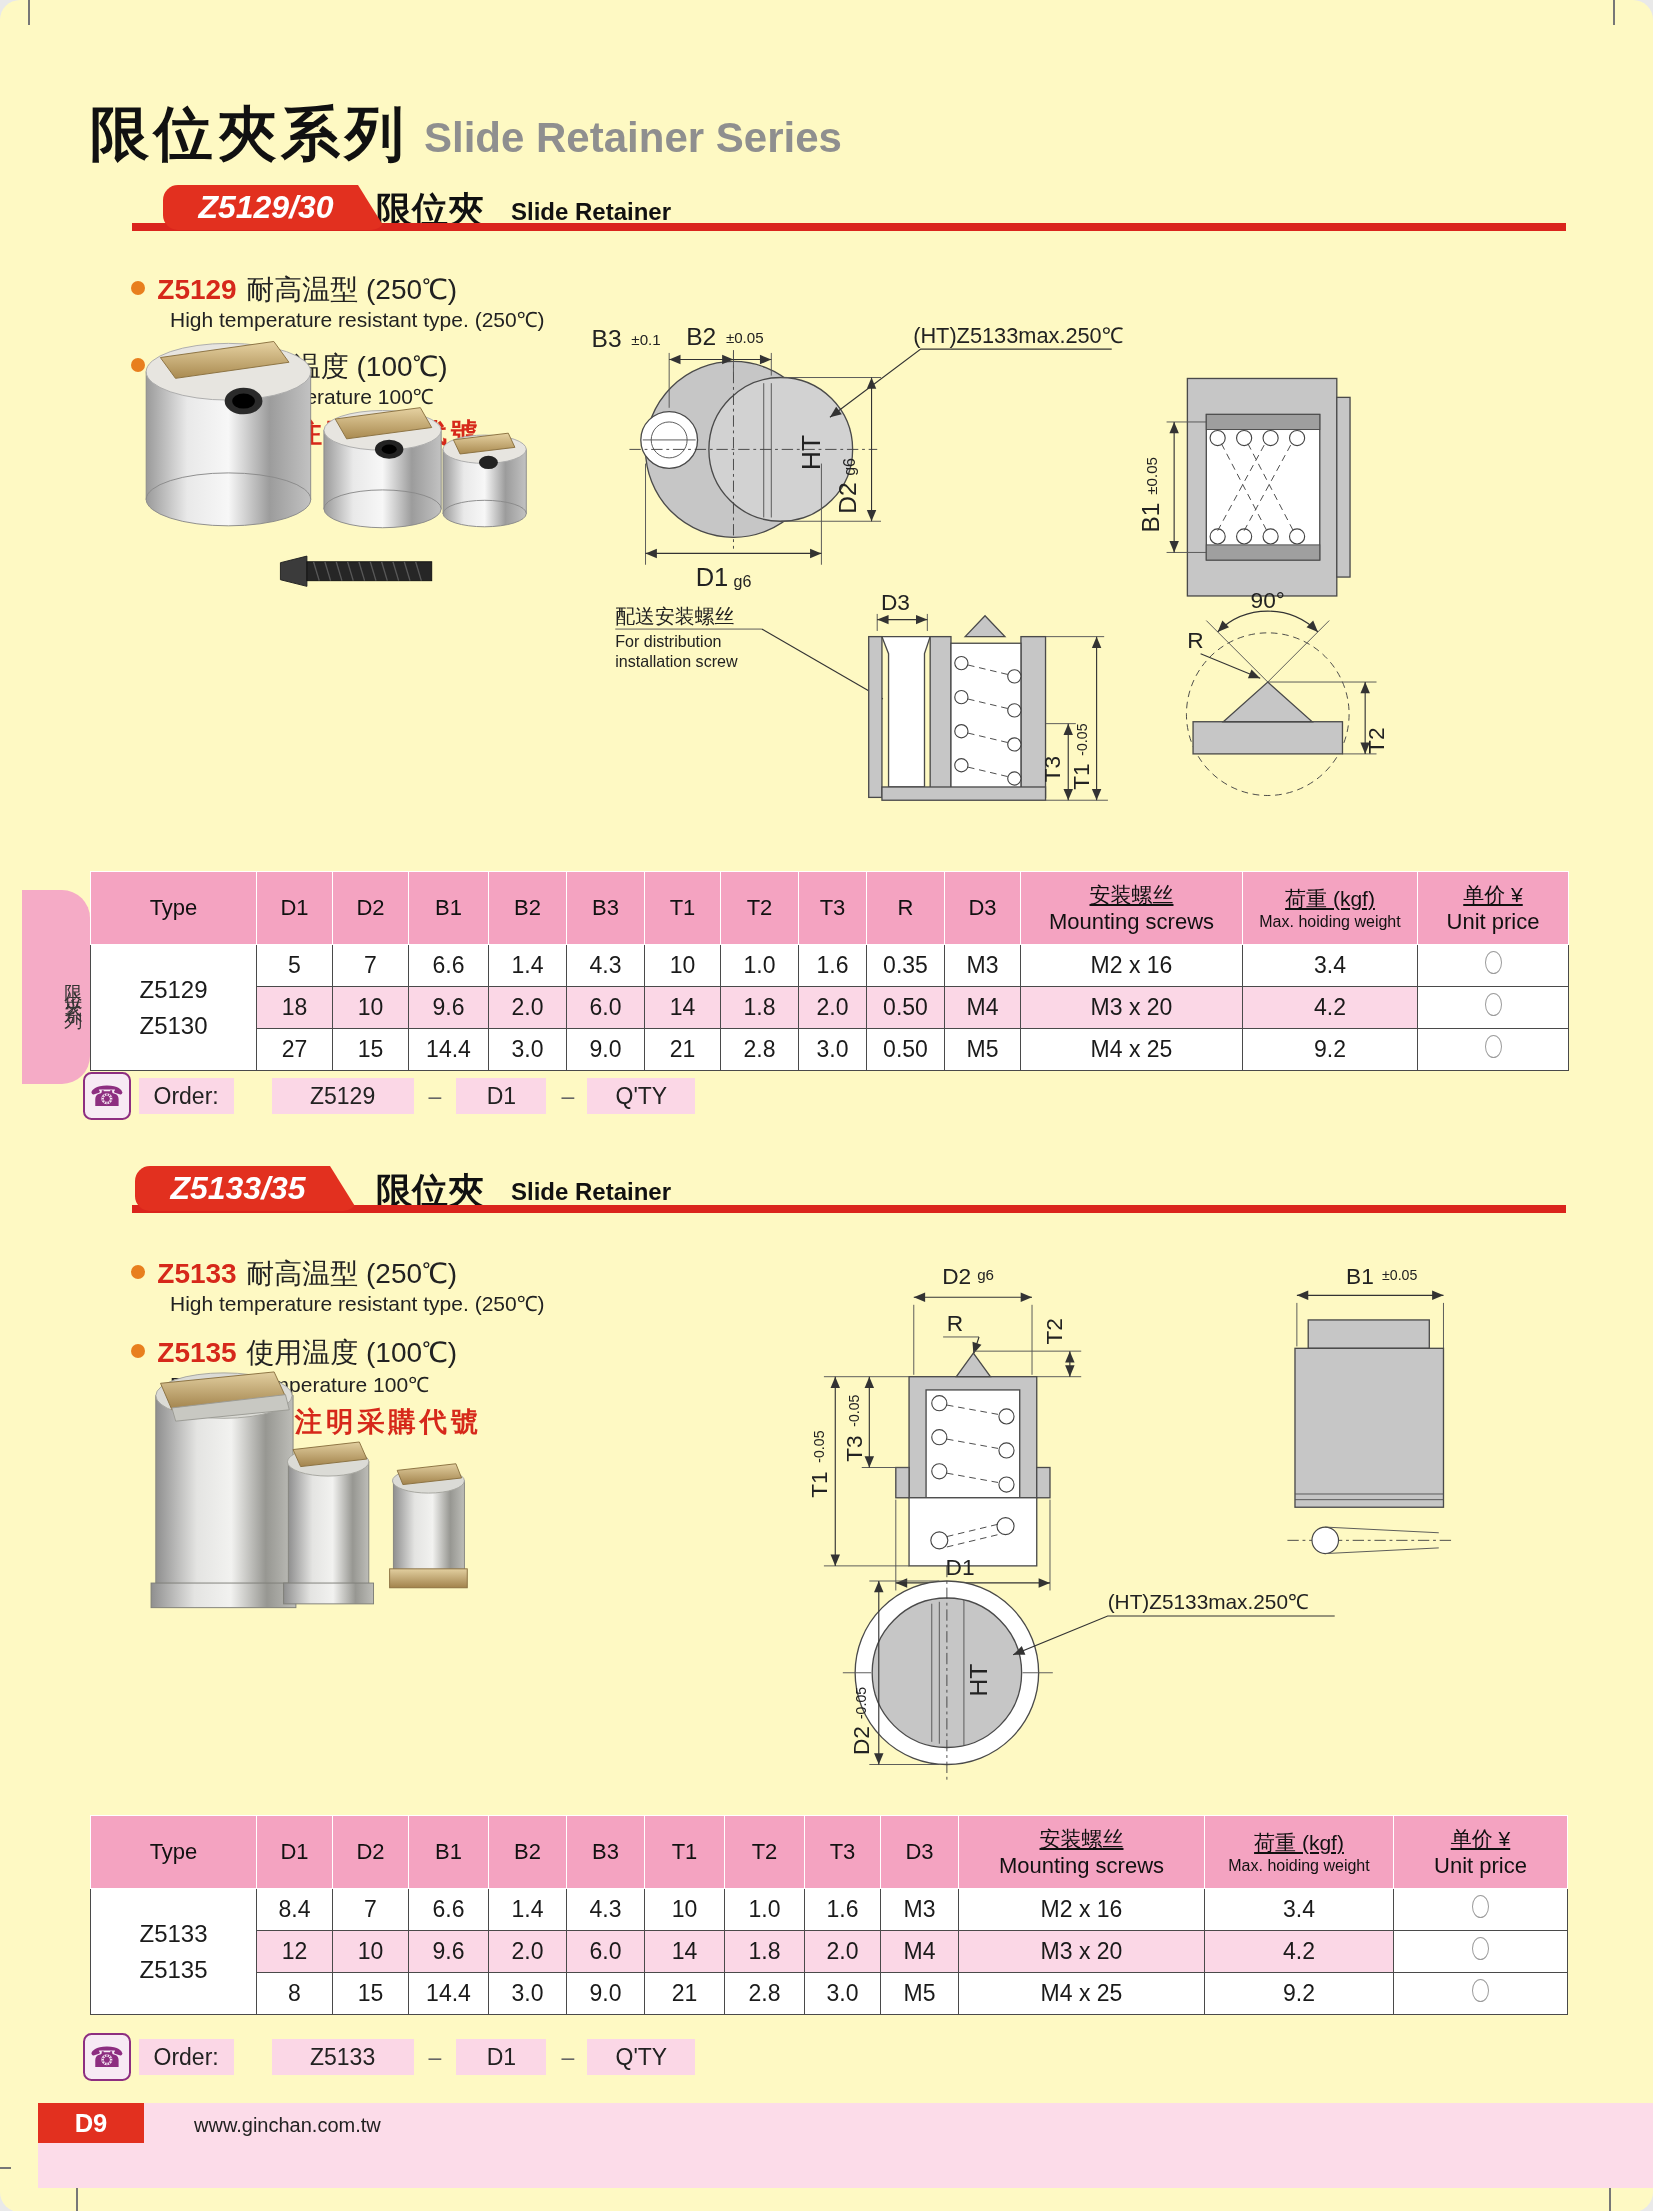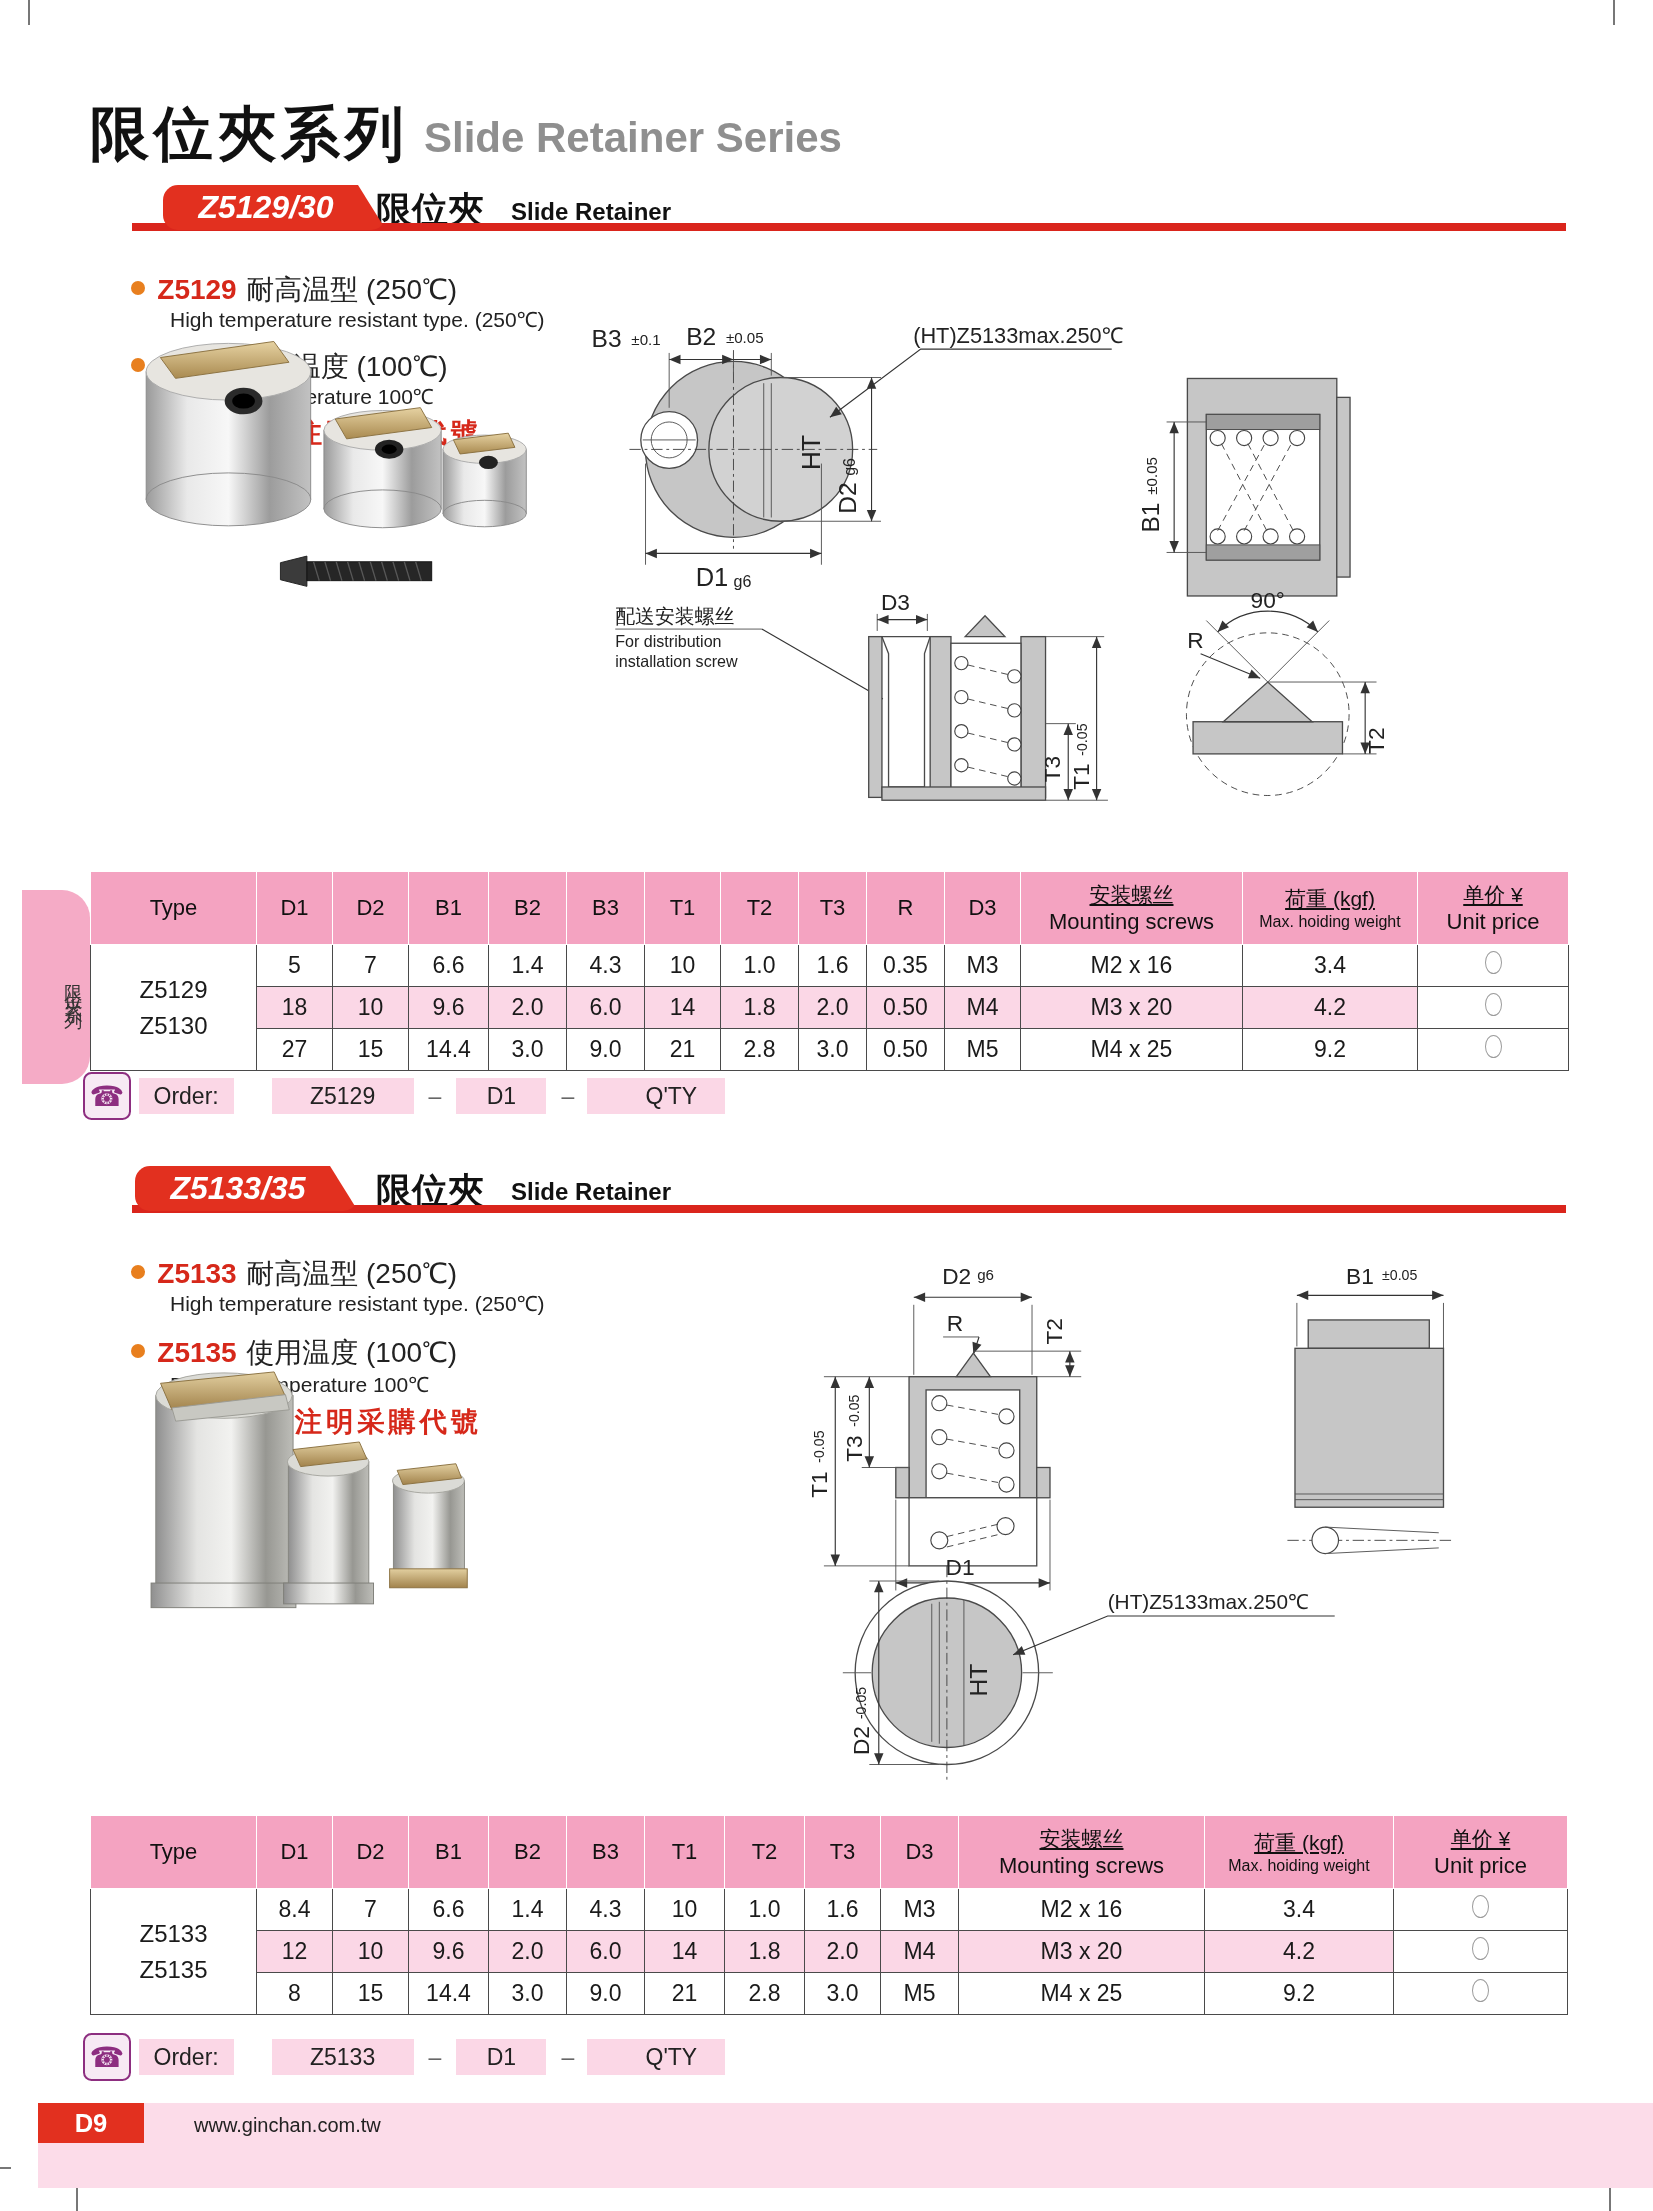--- a/index.html
+++ b/index.html
@@ -1,19 +1,20 @@
 <!DOCTYPE html>
 <html style="font-size:15px"><head>
 <meta charset="utf-8">
 <style>
   html,body { margin:0; padding:0; background:#e9e9e9; }
   .page {
-    position:relative; width:1653px; height:2212px; background:#ffffff;
+    position:relative; width:1653px; height:2212px; background:#fef9c3;
     font-family:"Liberation Sans", sans-serif; color:#1a1a1a; overflow:hidden;
     margin:0 auto;
+    border-radius:20px;
   }
   .abs { position:absolute; }
   .cropmark { position:absolute; background:#777; }
 
   
   .title-zh { font-size:59px; font-weight:bold; letter-spacing:4.7px; color:#111; }
   .title-en { font-size:42px; font-weight:bold; color:#8f8f8f; }
 
   .badge {
     position:absolute; left:135px; width:206px; height:45px; background:#e2301f;
@@ -56,21 +57,21 @@
   
   .order-row { position:absolute; left:83px; display:flex; align-items:center; }
   .phone-box { display:inline-flex; align-items:center; justify-content:center;
                width:44px; height:44px; border:2.8px solid #8d2e80; border-radius:8.5px;
                background:#f7eaf4; color:#8d2e80; font-size:28px; }
   .obox { display:inline-block; background:#fbd7e6; text-align:center; font-size:23px;
           color:#222; height:36px; line-height:36px; }
   .obox.label { width:95px; margin-left:7.6px; background:#fbd7e6; }
   .obox.w1 { width:142px; margin-left:38px; }
   .obox.w2 { width:90px;  margin-left:17px; }
-  .obox.w3 { width:108px;  margin-left:13.2px;padding-left:30px; }
+  .obox.w3 { width:108px;  margin-left:13.2px; }
   .odash { display:inline-block; margin-left:15px; font-size:23px; color:#666; }
   .odash + .obox.w2 { margin-left:15px; }
 
   
   .sidebar-tab { position:absolute; left:22px; top:890px; width:68px; height:194px;
                  background:#f5abc6; border-radius:0 28px 28px 0;
                  display:flex; align-items:center; justify-content:flex-end;
                  padding-right:4.7px; box-sizing:border-box; }
   .sidebar-tab span { writing-mode:vertical-rl; font-size:18px; letter-spacing:6.6px;
                       color:#333; }

